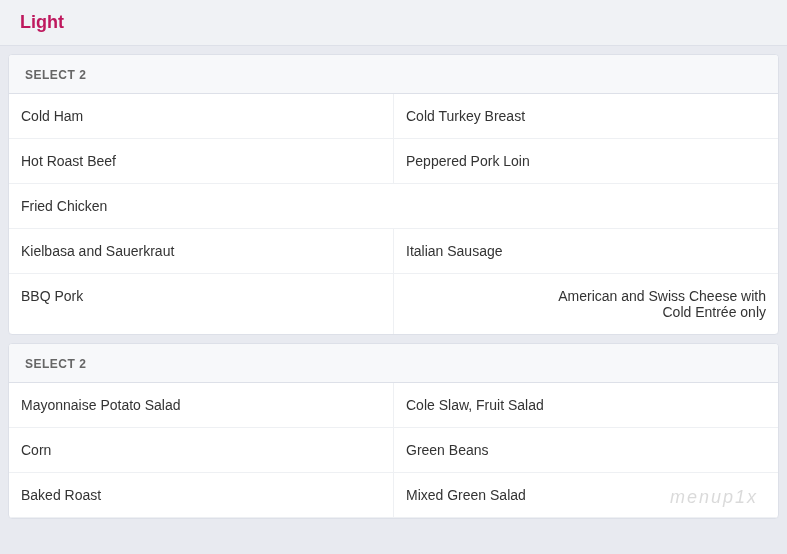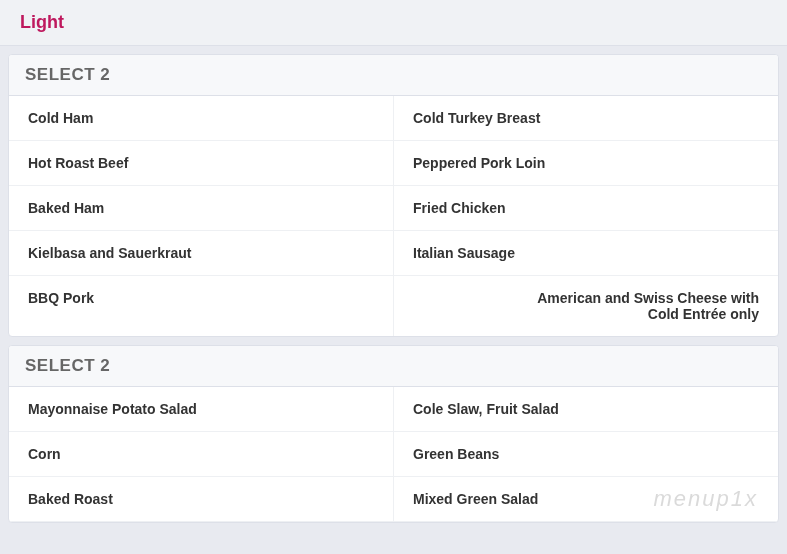--- a/index.html
+++ b/index.html
@@ -40,57 +40,56 @@
       overflow: hidden;
     }
 
     .select-label-row {
       padding: 10px 16px;
       background-color: #f7f8fa;
       border-bottom: 1px solid #dde0e8;
     }
 
     .select-label {
-      font-size: 17px;
+      font-size: 12px;
       font-weight: 600;
       color: #666;
       letter-spacing: 0.5px;
     }
 
     .menu-item-row {
       display: flex;
       border-bottom: 1px solid #eef0f3;
     }
 
     .menu-item-row:last-child {
       border-bottom: none;
     }
 
     .menu-item-cell {
       flex: 1;
-      padding: 14px 19px;
+      padding: 14px 12px;
       font-size: 14px;
       color: #333;
       border-right: 1px solid #eef0f3;
-      font-weight: bold;
     }
 
     .menu-item-cell:last-child {
       border-right: none;
     }
 
     .watermark {
       position: relative;
     }
 
     .watermark-text {
       position: absolute;
       bottom: 10px;
       right: 20px;
-      font-size: 22px;
+      font-size: 18px;
       color: rgba(150, 150, 150, 0.35);
       letter-spacing: 2px;
       font-style: italic;
       pointer-events: none;
     }
   </style>
 </head>
 <body>
 
 <div class="page-container">
@@ -106,21 +105,20 @@
 
     <div class="menu-item-row">
       <div class="menu-item-cell">Cold Ham</div>
       <div class="menu-item-cell">Cold Turkey Breast</div>
     </div>
     <div class="menu-item-row">
       <div class="menu-item-cell">Hot Roast Beef</div>
       <div class="menu-item-cell">Peppered Pork Loin</div>
     </div>
     <div class="menu-item-row">
-      <div class="menu-item-cell">Baked Ham</div>
       <div class="menu-item-cell">Fried Chicken</div>
     </div>
     <div class="menu-item-row">
       <div class="menu-item-cell">Kielbasa and Sauerkraut</div>
       <div class="menu-item-cell">Italian Sausage</div>
     </div>
     <div class="menu-item-row">
       <div class="menu-item-cell">BBQ Pork</div>
       <div class="menu-item-cell" style="white-space: pre-line; text-align: right;">American and Swiss Cheese with
 Cold Entrée only</div>

